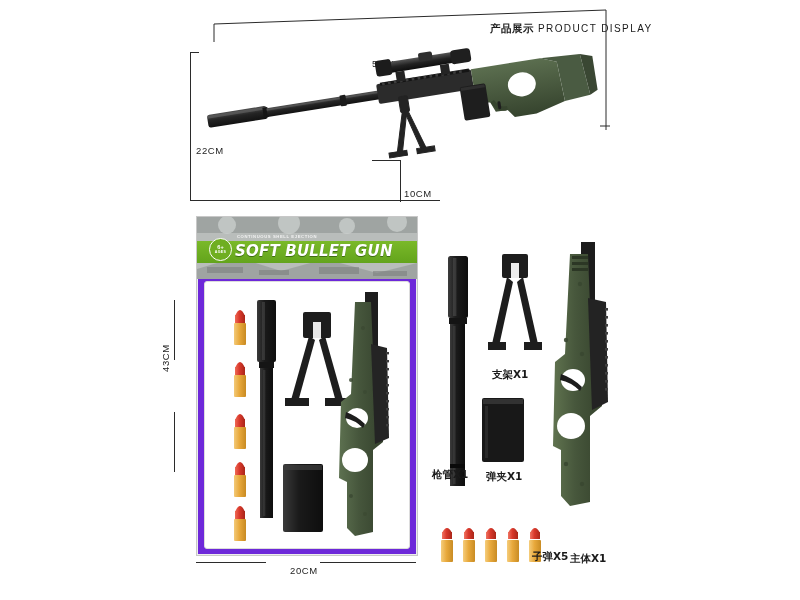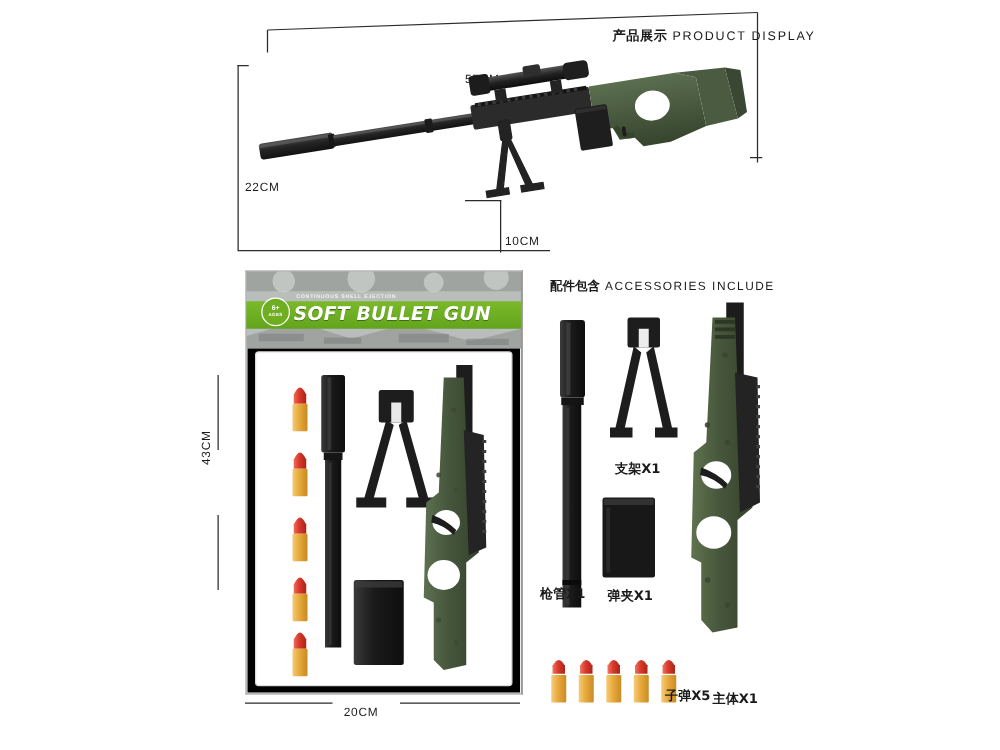--- a/index.html
+++ b/index.html
@@ -57,21 +57,21 @@
   #dim-22-label { left: 196px; top: 128px; margin-top: 17px; }
   #dim-10-label { left: 404px; top: 188px; }
 
   
   #assembled-rifle { left: 196px; top: 30px; width: 420px; height: 180px; }
 
   
   #package-card {
     left: 196px; top: 216px;
     width: 220px; height: 338px;
-    background: #000000;
+    background: #6d28d9;
     border: 1px solid #c8c8c8;
     box-shadow: 0 0 0 1px #ededed inset;
   }
   #package-header {
     position: absolute; left: 0; top: 0; width: 100%; height: 62px;
     overflow: hidden;
   }
   #package-banner {
     position: absolute; left: 0; top: 24px; width: 100%; height: 22px;
     background: linear-gradient(#7ab929, #63a41c);
@@ -104,21 +104,21 @@
     background: #ffffff;
     border: 1px solid #dcdcdc;
     border-radius: 3px;
   }
 
   
   #dim-43-label {
     left: 160px; top: 372px;
     transform: rotate(-90deg); transform-origin: left top;
   }
-  #dim-20-label { left: 275px; top: 565px; }
+  #dim-20-label { left: 290px; top: 565px; }
 
   
   .acc-label { font-size: 10px; white-space: nowrap; }
   .acc-label .zh {
     font-family: "DejaVu Sans", sans-serif;
     font-weight: 600; font-size: 10.5px;
   }
   #label-barrel { left: 432px; top: 468px; }
   #label-bipod  { left: 492px; top: 368px; text-align: center; }
   #label-mag    { left: 486px; top: 442px; margin-top: 28px; }
@@ -385,23 +385,20 @@
   </div>
 
   <div class="dimline dim-v abs" style="left:174px; top:300px; height:60px;"></div>
   <div class="dimline dim-v abs" style="left:174px; top:412px; height:60px;"></div>
   <div class="abs lbl" id="dim-43-label">43CM</div>
 
   <div class="dimline dim-h abs" style="left:196px; top:562px; width:70px;"></div>
   <div class="dimline dim-h abs" style="left:320px; top:562px; width:96px;"></div>
   <div class="abs lbl" id="dim-20-label">20CM</div>
 
-  <div class="abs" id="accessories-title">
-    <span class="zh">配件包含</span><span class="en">ACCESSORIES INCLUDE</span>
-  </div>
 
   <div class="abs" style="left:442px; top:252px; width:34px; height:238px;">
     <svg width="34" height="238" viewBox="0 0 34 238">
       <defs>
         <linearGradient id="accBlack" x1="0" y1="0" x2="1" y2="0">
           <stop offset="0%" stop-color="#3c3c3c"></stop>
           <stop offset="40%" stop-color="#1b1b1b"></stop>
           <stop offset="100%" stop-color="#0d0d0d"></stop>
         </linearGradient>
       </defs>

